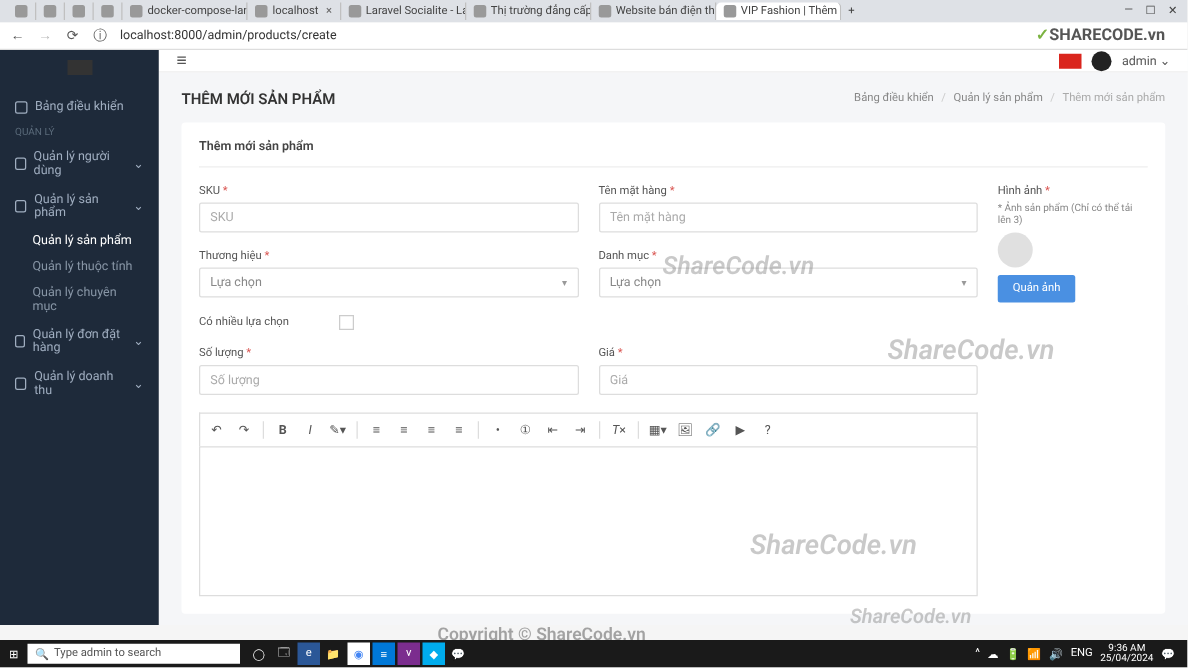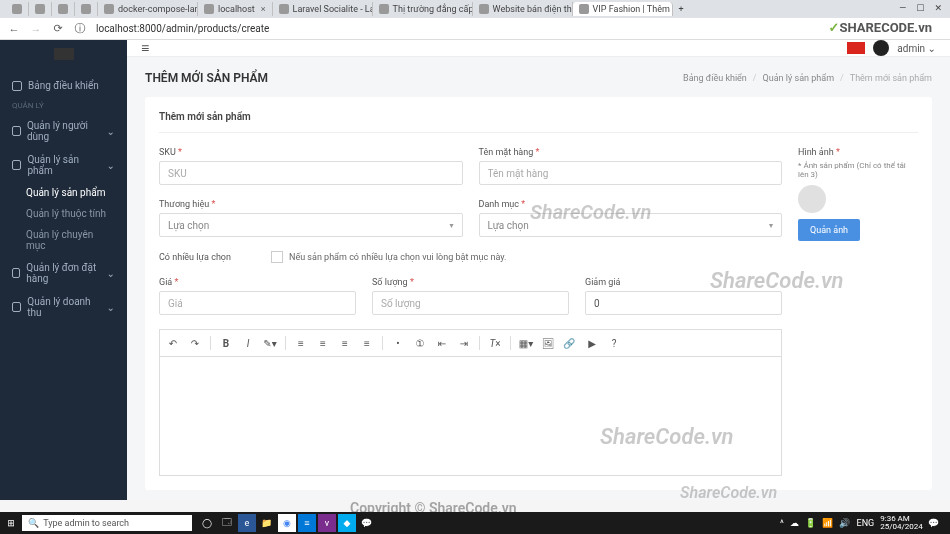--- a/index.html
+++ b/index.html
@@ -78,21 +78,21 @@
 .sharecode-logo { position: absolute; top: 20px; right: 18px; font-size: 13px; font-weight: 700; color: #555; pointer-events: none; }
 .sharecode-logo .s { color: #7cb342; }
 
 
 .taskbar { position: absolute; bottom: 0; left: 0; right: 0; height: 22px; background: #1a1a1a; display: flex; align-items: center; padding: 0 4px; color: #fff; font-size: 9px; }
 .start { width: 14px; height: 14px; display: flex; align-items: center; justify-content: center; cursor: pointer; }
 .search-box { background: #fff; color: #555; height: 16px; width: 170px; display: flex; align-items: center; padding: 0 6px; gap: 4px; margin-left: 4px; }
 .tb-icons { display: flex; gap: 2px; margin-left: 6px; }
 .tb-icon { width: 18px; height: 18px; display: flex; align-items: center; justify-content: center; cursor: pointer; }
 .tb-right { margin-left: auto; display: flex; align-items: center; gap: 6px; padding-right: 6px; }
-.clock { text-align: left; line-height: 1; font-size: 8px; }
+.clock { text-align: center; line-height: 1; font-size: 8px; }
 
 .win-controls { position: absolute; top: 0; right: 0; display: flex; gap: 10px; padding: 3px 8px; font-size: 9px; color: #444; }
 .win-btn { cursor: pointer; }
 </style>
 </head>
 <body>
 
 <div class="win-controls">
   <span class="win-btn">—</span>
   <span class="win-btn">☐</span>
@@ -237,36 +237,31 @@
                     <span>Lựa chọn</span>
                     <span class="select-arrow">▾</span>
                   </div>
               </div>
             </div>
 
             <div class="checkbox-row">
               <span class="label" style="margin:0">Có nhiều lựa chọn</span>
               <label class="check-label">
                 <span class="checkbox"></span>
-                <span>Nếu sản phẩm có nhiều lựa chọn vui lòng bật mục này.</span>
               </label>
             </div>
 
             <div class="form-row">
+              <div class="form-col">
+                <label class="label"><span>Số lượng</span> <span class="req">*</span></label>
+                <input class="input" placeholder="Số lượng" style="">
+              </div>
               <div class="form-col">
                 <label class="label"><span>Giá</span> <span class="req">*</span></label>
                 <input class="input" placeholder="Giá" style="">
-              </div>
-              <div class="form-col">
-                <label class="label"><span>Số lượng</span> <span class="req">*</span></label>
-                <input class="input" placeholder="Số lượng" style="">
-              </div>
-              <div class="form-col">
-                <label class="label">Giảm giá</label>
-                <input class="input" value="0" style="">
               </div>
             </div>
 
             <div class="editor-toolbar">
               <span class="tb-btn">↶</span>
               <span class="tb-btn">↷</span>
               <span class="tb-sep"></span>
               <span class="tb-btn">
                   <b>B</b>
                 </span>

